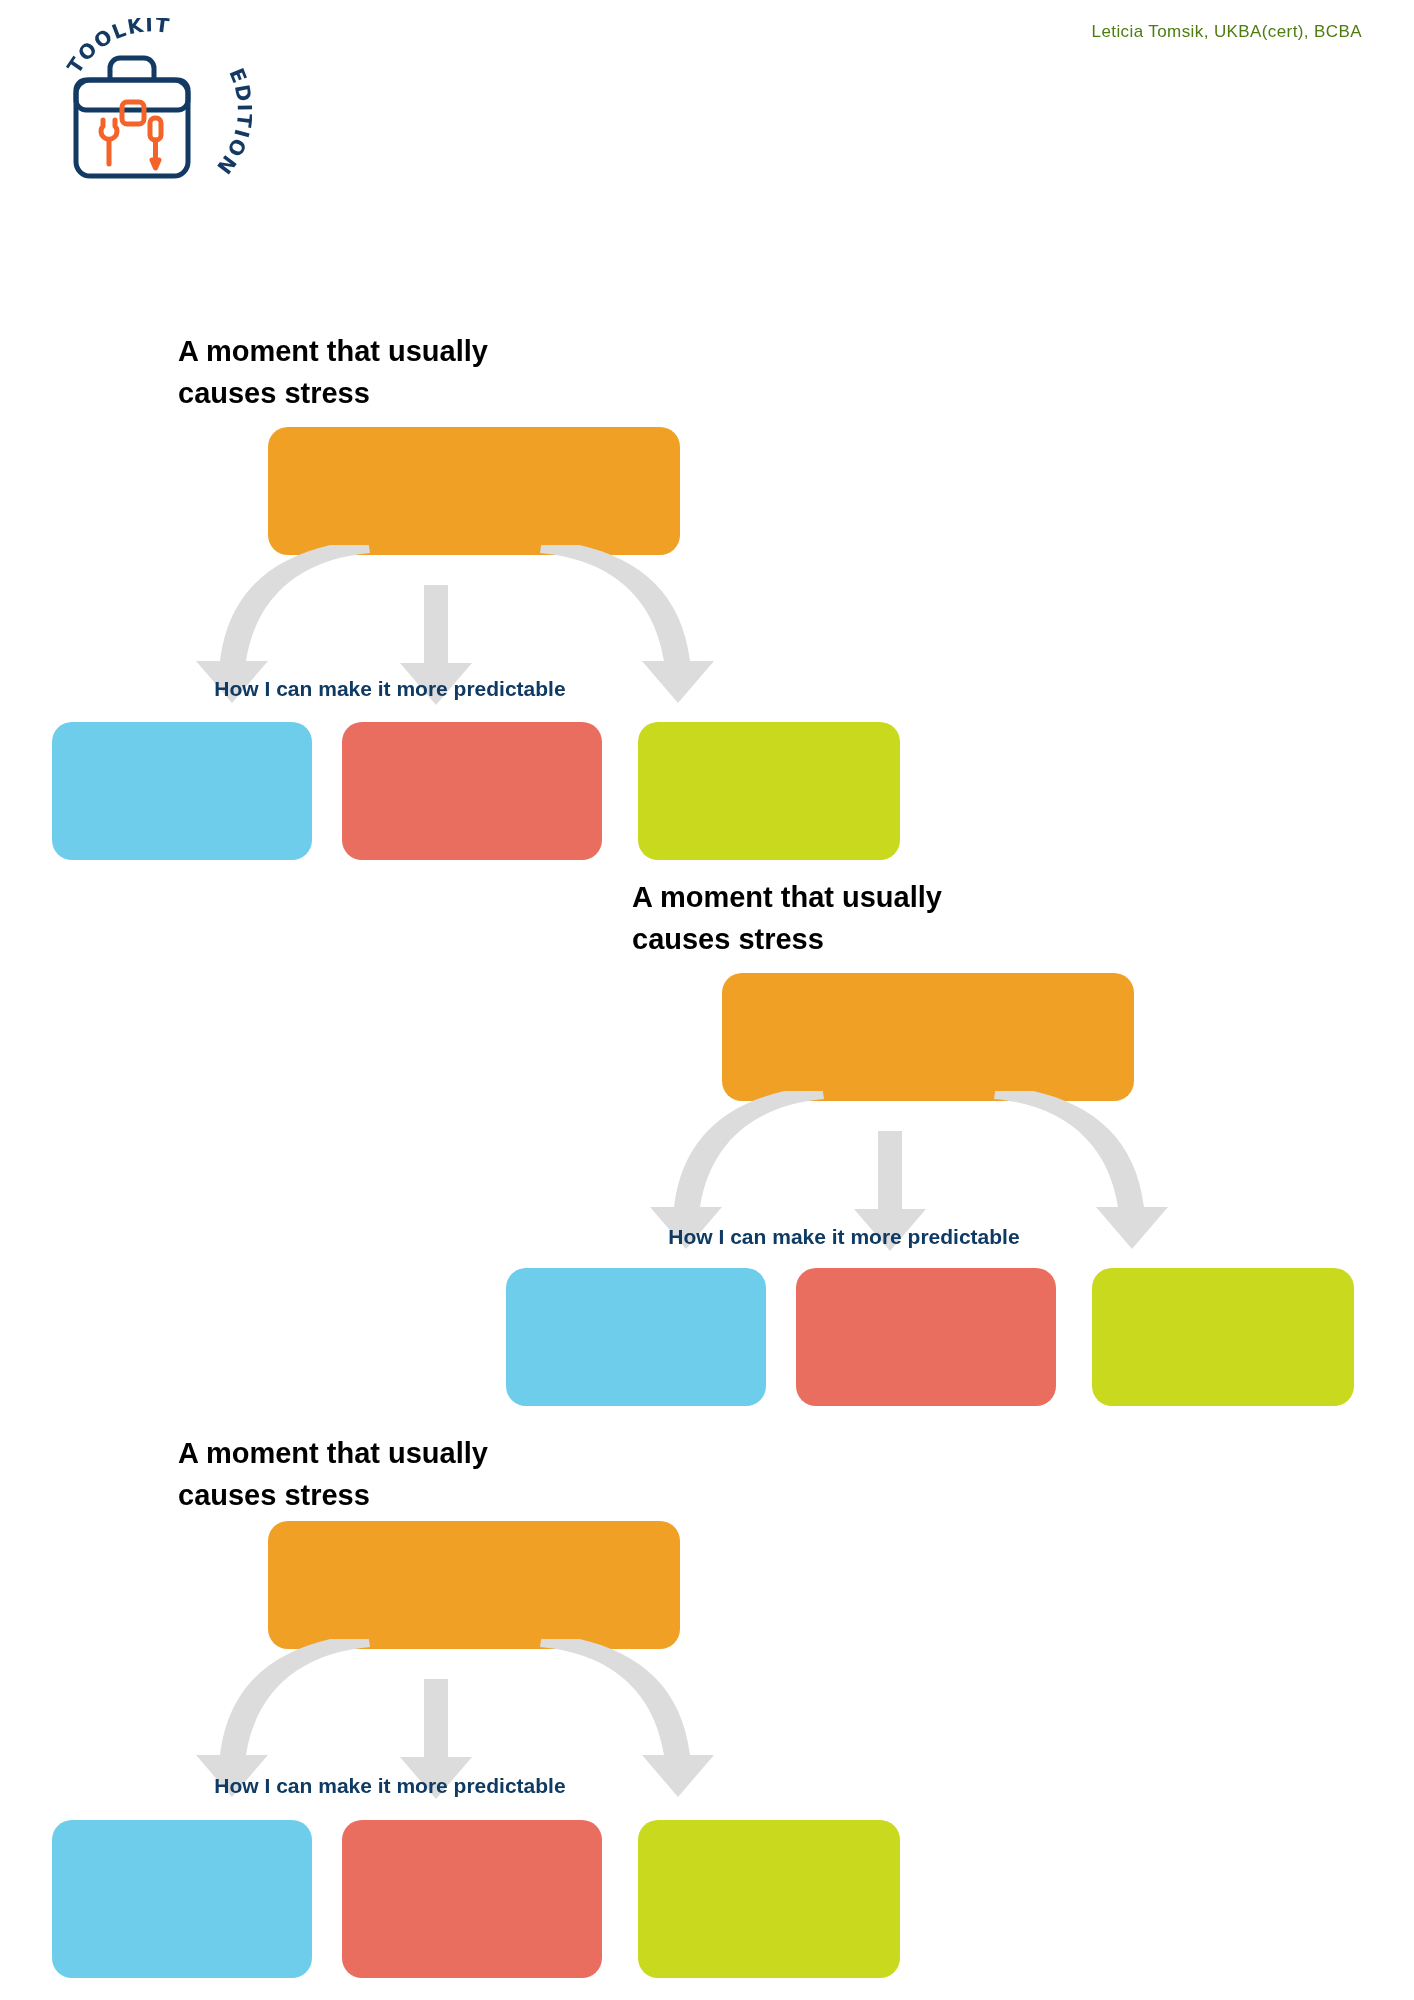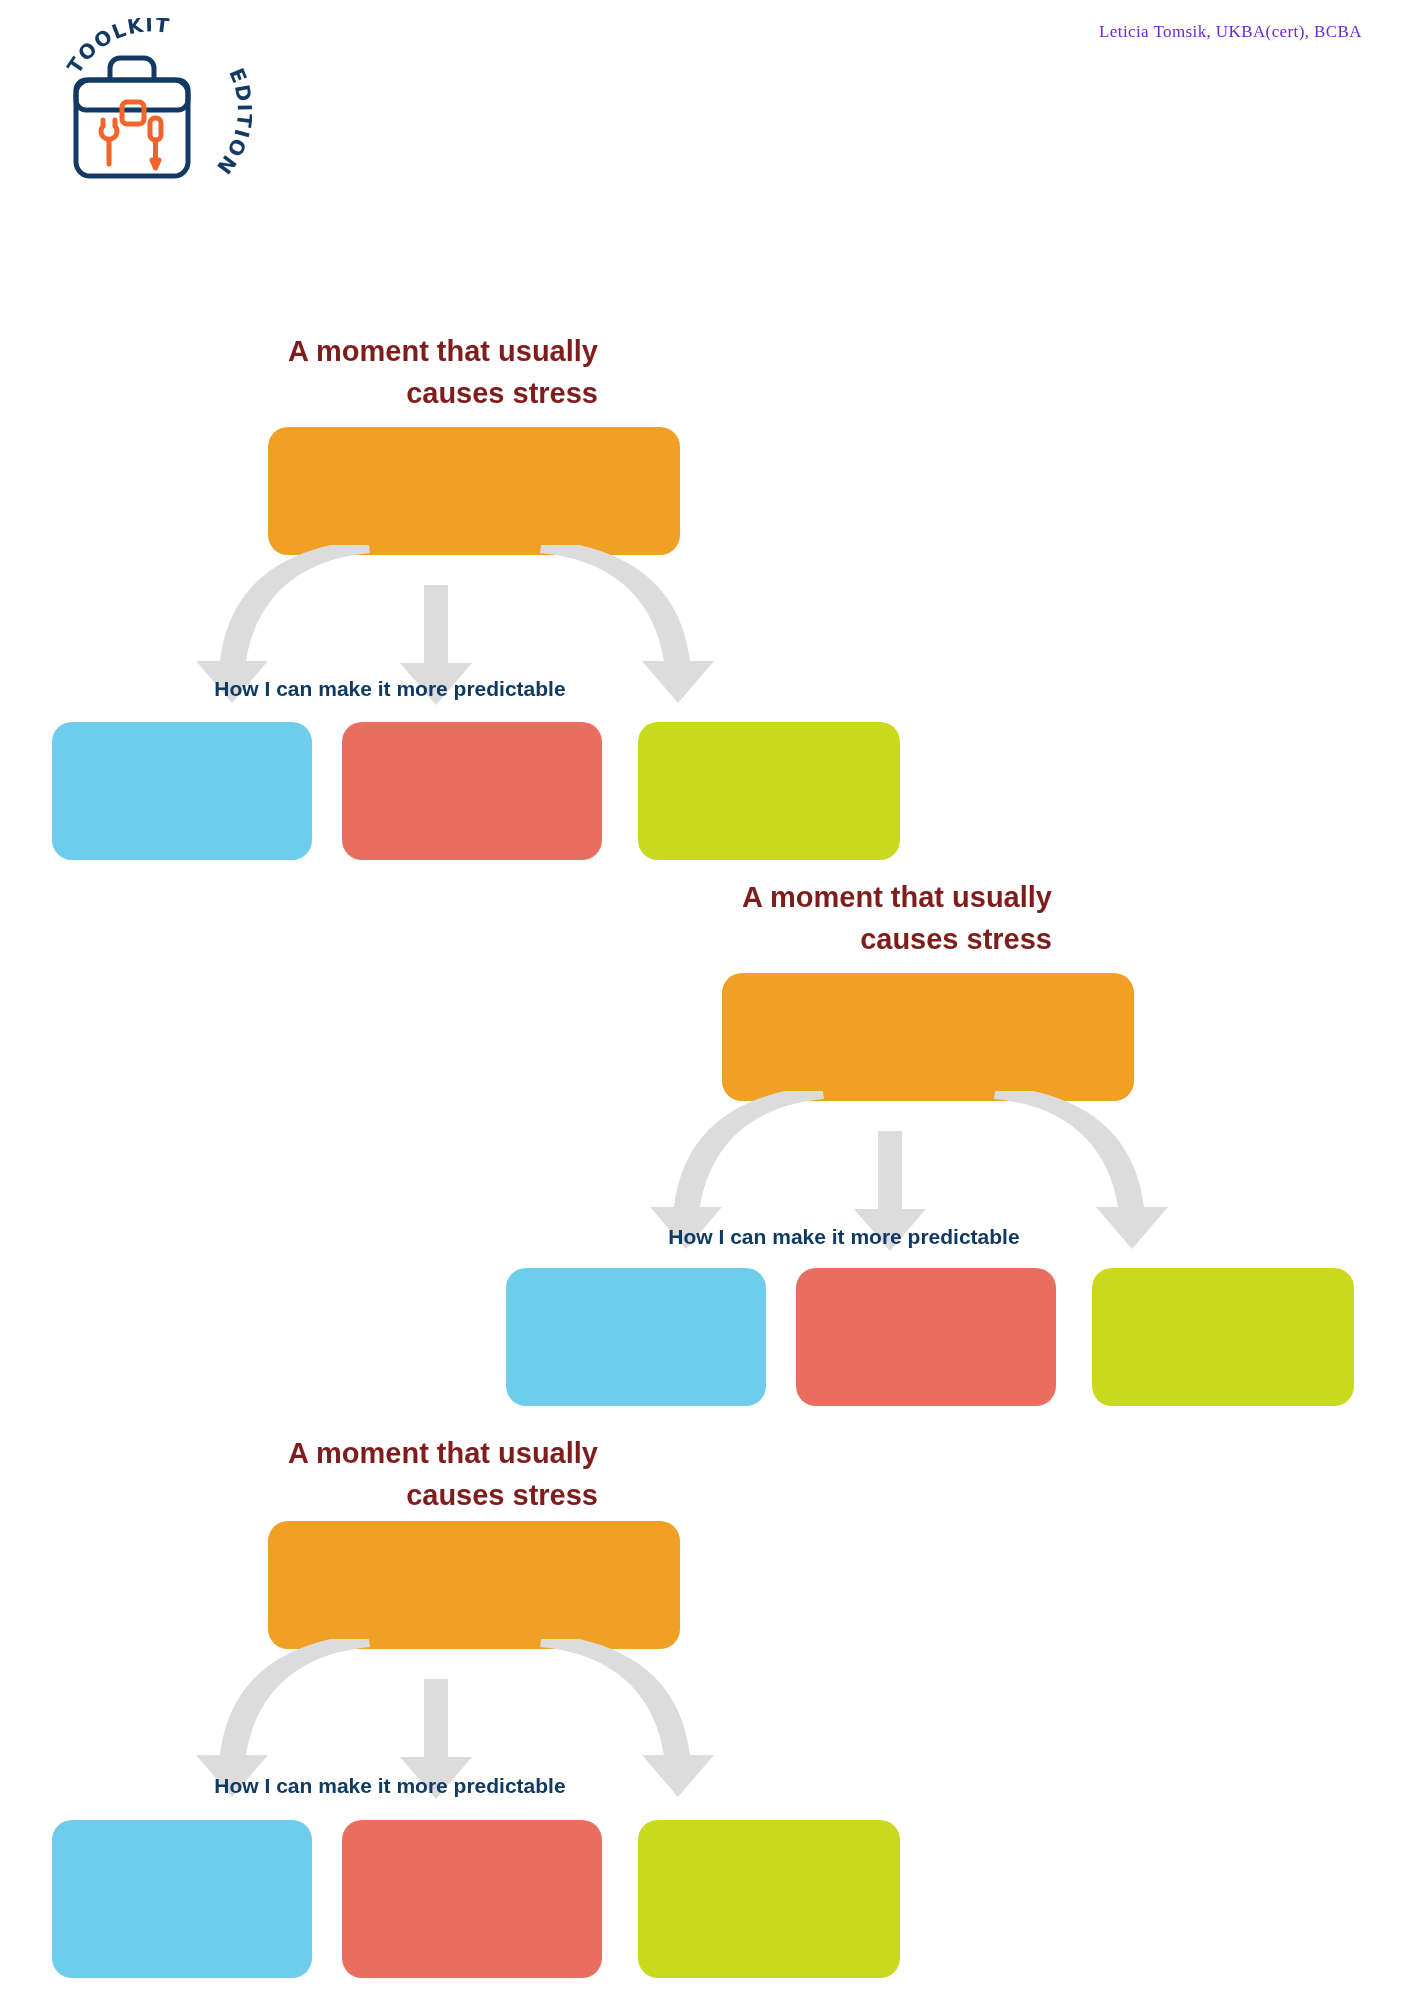--- a/index.html
+++ b/index.html
@@ -23,24 +23,24 @@
     position: absolute;
     left: 52px;
     top: 18px;
     width: 200px;
     height: 180px;
   }
   .credit {
     position: absolute;
     right: 52px;
     top: 22px;
-    font-family: Liberation Serif, serif;
+    font-family: Liberation Sans, sans-serif;
     font-size: 17px;
     letter-spacing: 0.4px;
-    color: #6d28d9;
+    color: #4d7c0f;
     white-space: nowrap;
   }
   .main-title {
     position: absolute;
     left: 0;
     top: 164px;
     width: 1414px;
     text-align: center;
     font-family: "Liberation Sans", sans-serif;
     font-weight: bold;
@@ -50,22 +50,22 @@
   }
 
   
   .grp { position: absolute; }
 
   .stress-label {
     position: absolute;
     font-weight: bold;
     font-size: 29px;
     line-height: 1.45;
-    color: #7f1d1d;
-    text-align: right;
+    color: #000000;
+    text-align: left;
     white-space: pre-line;
   }
   .predict-label {
     position: absolute;
     font-weight: bold;
     font-size: 21px;
     color: #0E3A63;
     text-align: center;
     white-space: nowrap;
   }

